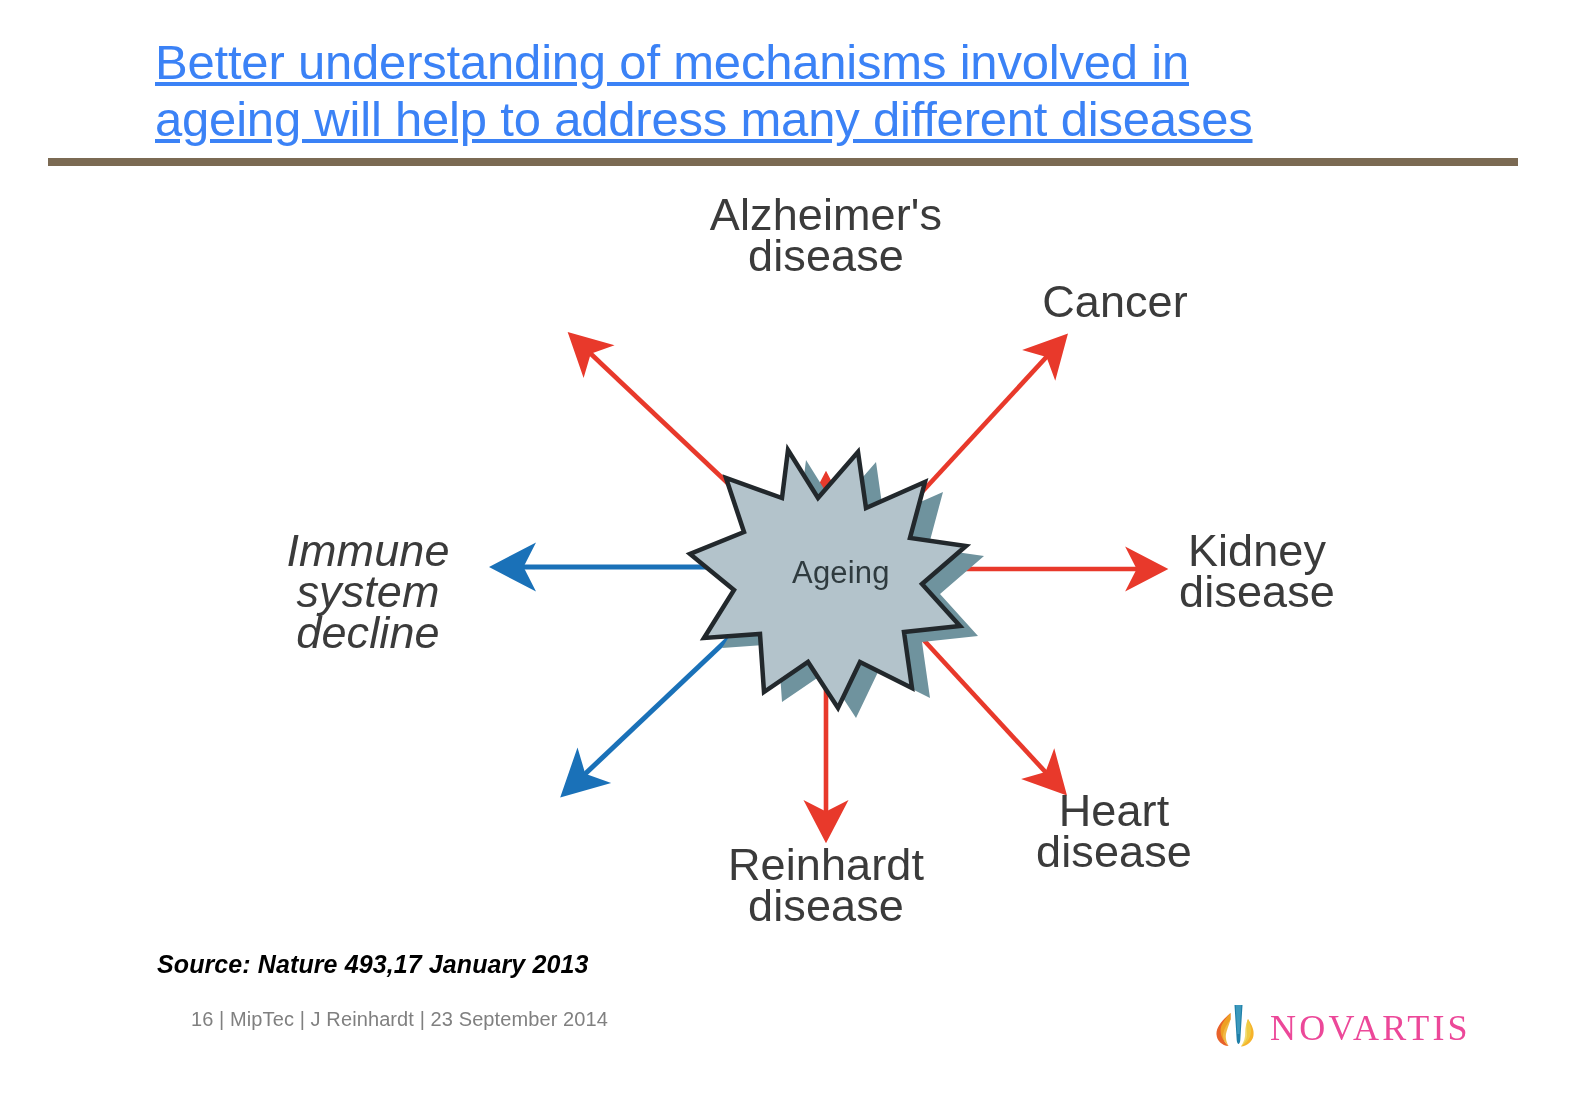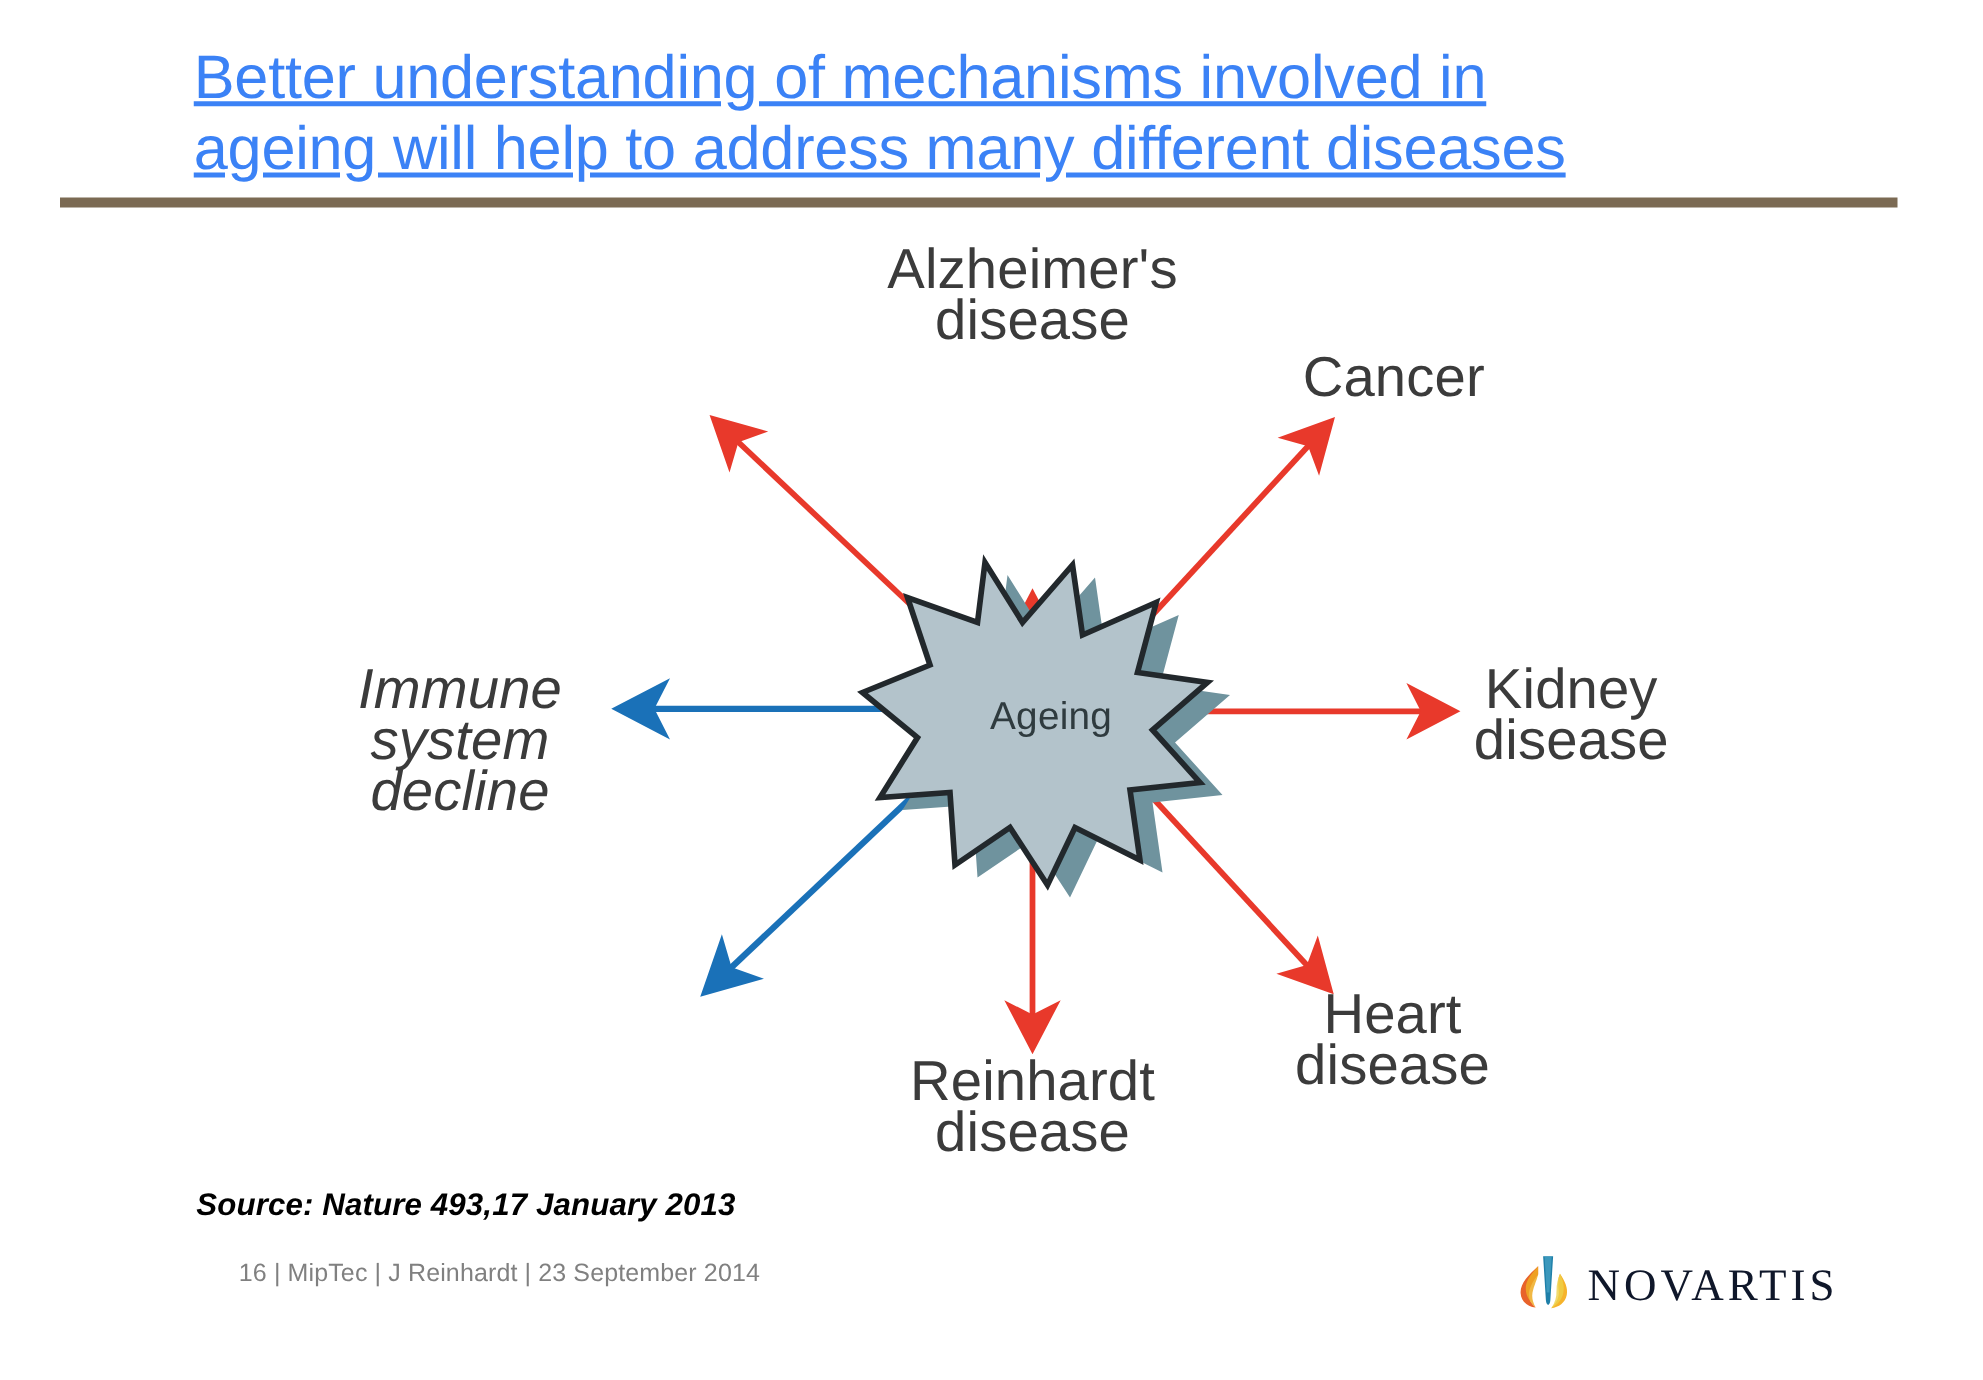--- a/index.html
+++ b/index.html
@@ -107,21 +107,21 @@
     position: absolute;
     left: 1208px;
     top: 1000px;
     width: 240px;
     height: 52px;
   }
   #brand-wordmark {
     position: absolute;
     left: 62px;
     top: 7px;
-    color: #0f172a;
+    color: #ec4899;
     font-family: "Liberation Serif", serif;
     font-size: 36px;
     letter-spacing: 3.2px;
     font-weight: 400;
   }
   #brand-flame {
     position: absolute;
     left: 0;
     top: 0;
     width: 56px;

